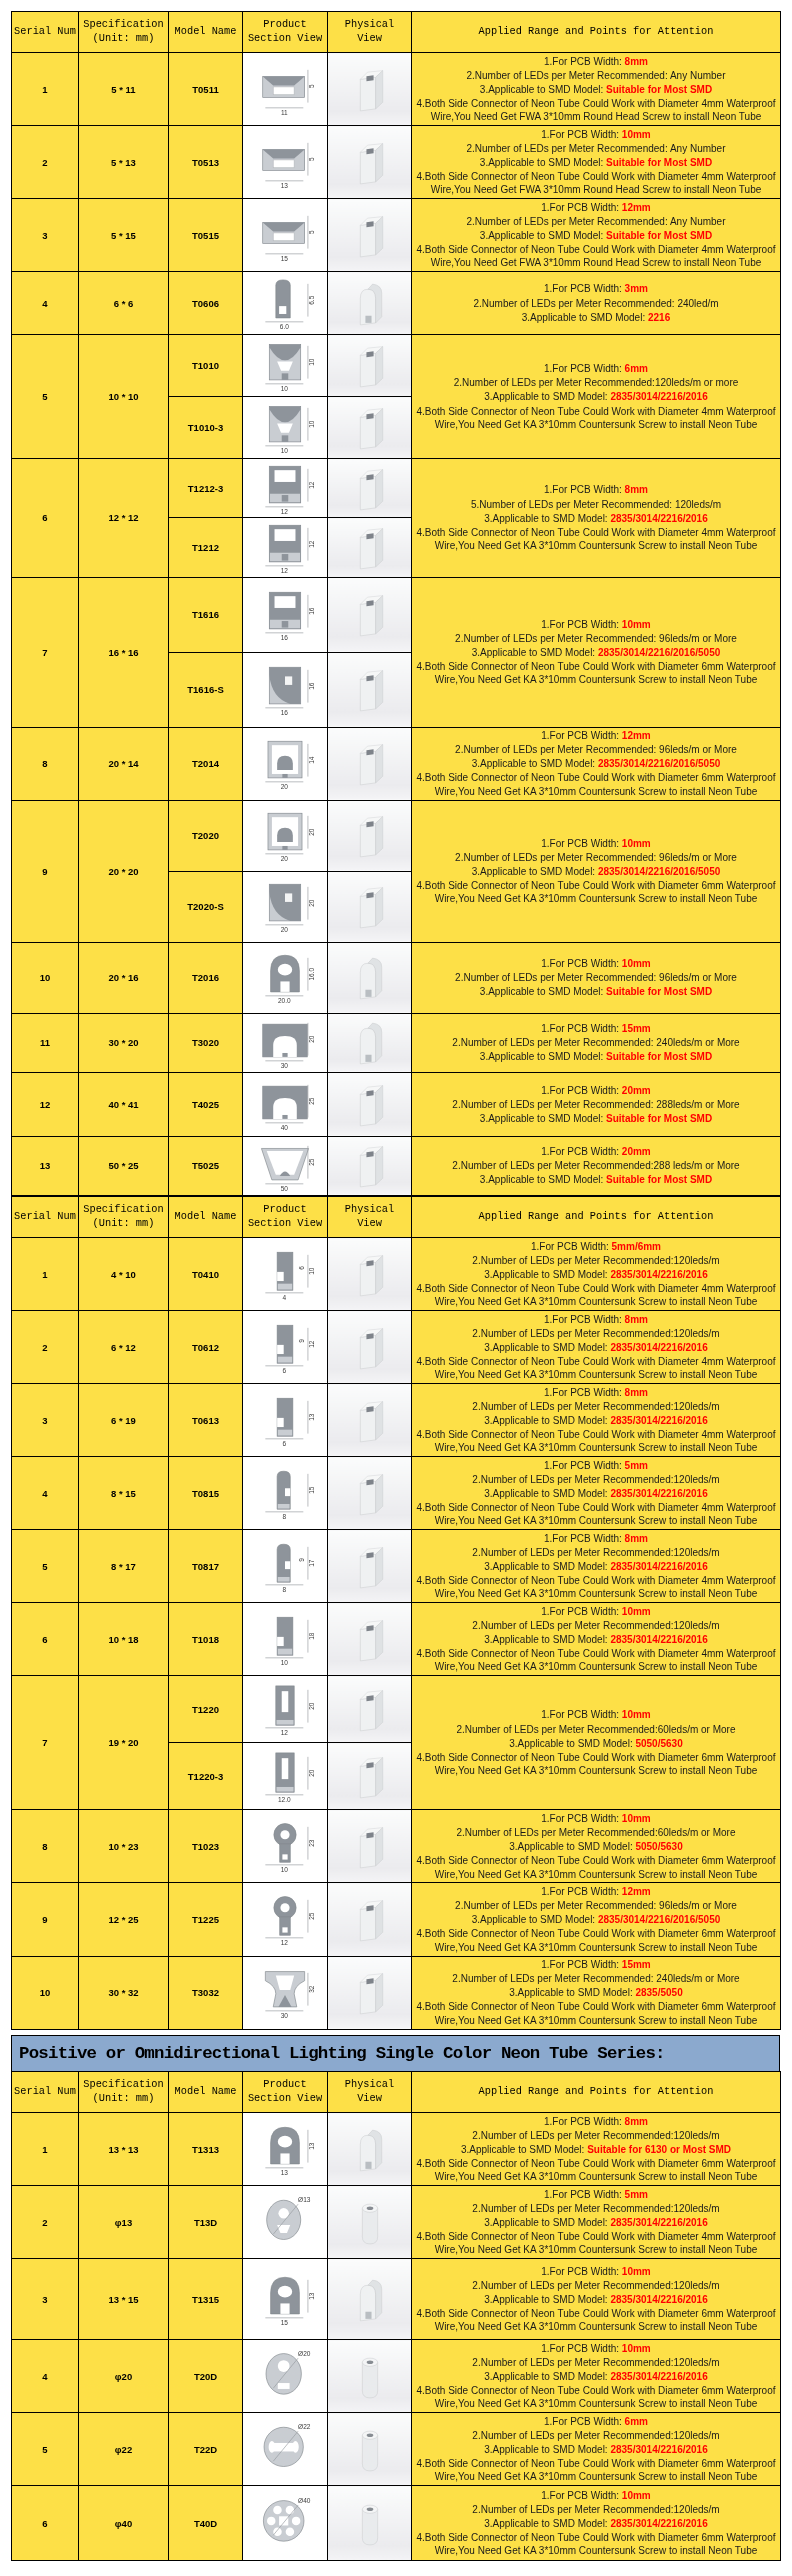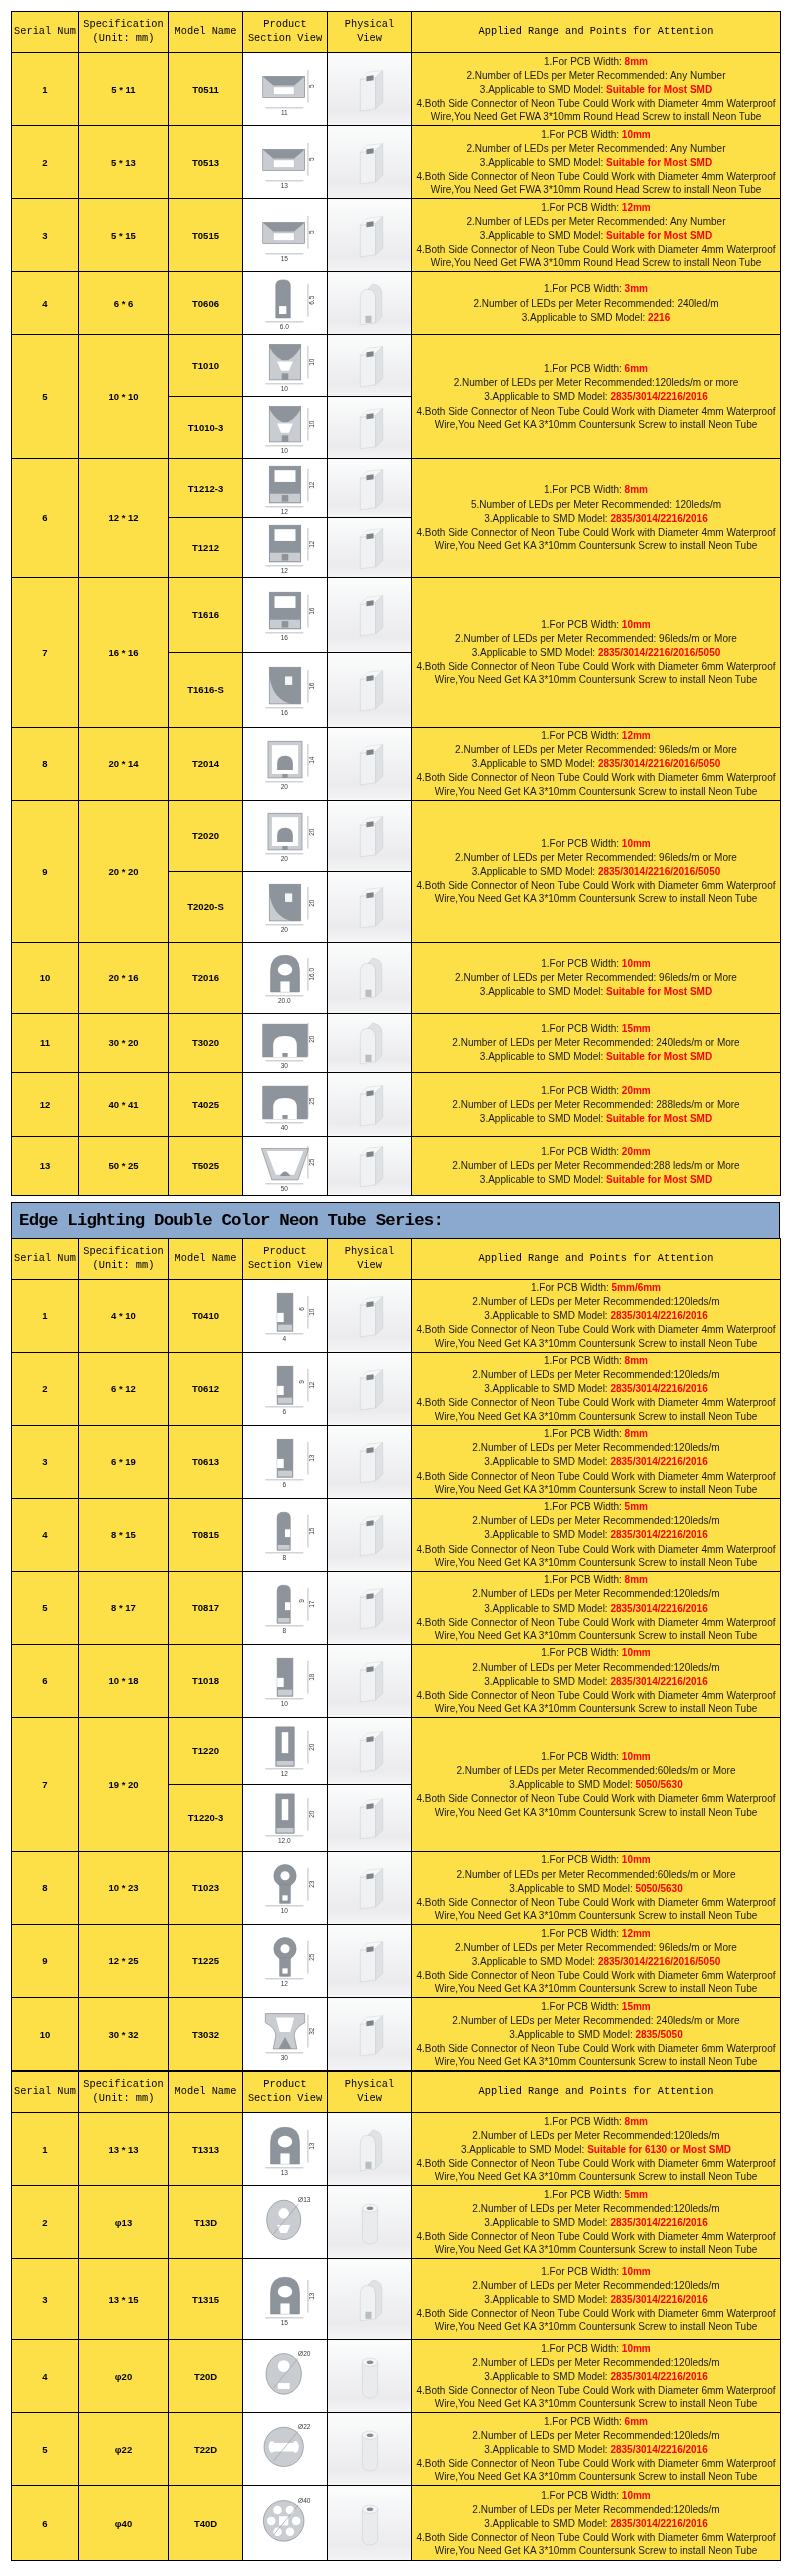--- a/index.html
+++ b/index.html
@@ -522,22 +522,371 @@
               </svg>
             </td>
             <td class="c-notes" rowspan="1">
               <div class="note-line"><span>1.For PCB Width: </span><span class="hl">20mm</span></div>
               <div class="note-line"><span>2.Number of LEDs per Meter Recommended:288 leds/m or More</span><span class="hl"></span></div>
               <div class="note-line"><span>3.Applicable to SMD Model: </span><span class="hl">Suitable for Most SMD</span></div>
             </td>
           </tr>
         </tbody>
       </table>
+      <table class="spec-table">
+        <colgroup>
+          <col style="width:67px">
+          <col style="width:90px">
+          <col style="width:74px">
+          <col style="width:85px">
+          <col style="width:84px">
+          <col style="width:369px">
+        </colgroup>
+        <thead>
+          <tr>
+            <th>Serial Num</th>
+            <th>Specification (Unit: mm)</th>
+            <th>Model Name</th>
+            <th>Product Section View</th>
+            <th>Physical View</th>
+            <th>Applied Range and Points for Attention</th>
+          </tr>
+        </thead>
+        <tbody>
+          <tr class="row-start" style="height:69px">
+            <td class="c-serial" rowspan="1">1</td>
+            <td class="c-spec" rowspan="1">4 * 10</td>
+            <td class="c-model">T0410</td>
+            <td class="c-draw">
+              <svg class="sec" viewBox="0 0 100 84">
+                <rect x="38" y="8" width="24" height="58" fill="#8e949b" stroke="#82888e"></rect>
+                <rect x="38" y="38" width="10" height="14" fill="#fff"></rect>
+                <rect x="39" y="56" width="22" height="9" fill="#c9cdd2"></rect>
+                <line class="dl" x1="20" y1="70" x2="78" y2="70"></line>
+                <text class="dt" x="49" y="81" text-anchor="middle">4</text>
+                <line class="dl" x1="85" y1="12" x2="85" y2="62"></line>
+                <text class="dt" text-anchor="middle" transform="translate(94,37) rotate(-90)">10</text>
+                <text class="dt" text-anchor="middle" transform="translate(79,32) rotate(-90)">6</text>
+              </svg>
+            </td>
+            <td class="c-photo">
+              <svg class="ph" viewBox="0 0 100 100">
+                <polygon points="32,30 62,26 62,88 32,92" fill="#eff1f2" stroke="#c9ccce"></polygon>
+                <polygon points="32,30 46,16 76,13 62,26" fill="#f6f7f7" stroke="#d3d6d7"></polygon>
+                <polygon points="62,26 76,13 76,75 62,88" fill="#dfe2e4" stroke="#c9ccce"></polygon>
+                <polygon points="44,24 58,22 58,32 44,34" fill="#7e838a"></polygon>
+              </svg>
+            </td>
+            <td class="c-notes" rowspan="1">
+              <div class="note-line"><span>1.For PCB Width: </span><span class="hl">5mm/6mm</span></div>
+              <div class="note-line"><span>2.Number of LEDs per Meter Recommended:120leds/m</span><span class="hl"></span></div>
+              <div class="note-line"><span>3.Applicable to SMD Model: </span><span class="hl">2835/3014/2216/2016</span></div>
+              <div class="note-line"><span>4.Both Side Connector of Neon Tube Could Work with Diameter 4mm Waterproof Wire,You Need Get KA 3*10mm Countersunk Screw to install Neon Tube</span><span class="hl"></span></div>
+            </td>
+          </tr>
+          <tr class="row-start" style="height:67px">
+            <td class="c-serial" rowspan="1">2</td>
+            <td class="c-spec" rowspan="1">6 * 12</td>
+            <td class="c-model">T0612</td>
+            <td class="c-draw">
+              <svg class="sec" viewBox="0 0 100 84">
+                <rect x="38" y="8" width="24" height="58" fill="#8e949b" stroke="#82888e"></rect>
+                <rect x="38" y="38" width="10" height="14" fill="#fff"></rect>
+                <rect x="39" y="56" width="22" height="9" fill="#c9cdd2"></rect>
+                <line class="dl" x1="20" y1="70" x2="78" y2="70"></line>
+                <text class="dt" x="49" y="81" text-anchor="middle">6</text>
+                <line class="dl" x1="85" y1="12" x2="85" y2="62"></line>
+                <text class="dt" text-anchor="middle" transform="translate(94,37) rotate(-90)">12</text>
+                <text class="dt" text-anchor="middle" transform="translate(79,32) rotate(-90)">9</text>
+              </svg>
+            </td>
+            <td class="c-photo">
+              <svg class="ph" viewBox="0 0 100 100">
+                <polygon points="32,30 62,26 62,88 32,92" fill="#eff1f2" stroke="#c9ccce"></polygon>
+                <polygon points="32,30 46,16 76,13 62,26" fill="#f6f7f7" stroke="#d3d6d7"></polygon>
+                <polygon points="62,26 76,13 76,75 62,88" fill="#dfe2e4" stroke="#c9ccce"></polygon>
+                <polygon points="44,24 58,22 58,32 44,34" fill="#7e838a"></polygon>
+              </svg>
+            </td>
+            <td class="c-notes" rowspan="1">
+              <div class="note-line"><span>1.For PCB Width: </span><span class="hl">8mm</span></div>
+              <div class="note-line"><span>2.Number of LEDs per Meter Recommended:120leds/m</span><span class="hl"></span></div>
+              <div class="note-line"><span>3.Applicable to SMD Model: </span><span class="hl">2835/3014/2216/2016</span></div>
+              <div class="note-line"><span>4.Both Side Connector of Neon Tube Could Work with Diameter 4mm Waterproof Wire,You Need Get KA 3*10mm Countersunk Screw to install Neon Tube</span><span class="hl"></span></div>
+            </td>
+          </tr>
+          <tr class="row-start" style="height:71px">
+            <td class="c-serial" rowspan="1">3</td>
+            <td class="c-spec" rowspan="1">6 * 19</td>
+            <td class="c-model">T0613</td>
+            <td class="c-draw">
+              <svg class="sec" viewBox="0 0 100 84">
+                <rect x="38" y="8" width="24" height="58" fill="#8e949b" stroke="#82888e"></rect>
+                <rect x="38" y="38" width="10" height="14" fill="#fff"></rect>
+                <rect x="39" y="56" width="22" height="9" fill="#c9cdd2"></rect>
+                <line class="dl" x1="20" y1="70" x2="78" y2="70"></line>
+                <text class="dt" x="49" y="81" text-anchor="middle">6</text>
+                <line class="dl" x1="85" y1="12" x2="85" y2="62"></line>
+                <text class="dt" text-anchor="middle" transform="translate(94,37) rotate(-90)">13</text>
+              </svg>
+            </td>
+            <td class="c-photo">
+              <svg class="ph" viewBox="0 0 100 100">
+                <polygon points="32,30 62,26 62,88 32,92" fill="#eff1f2" stroke="#c9ccce"></polygon>
+                <polygon points="32,30 46,16 76,13 62,26" fill="#f6f7f7" stroke="#d3d6d7"></polygon>
+                <polygon points="62,26 76,13 76,75 62,88" fill="#dfe2e4" stroke="#c9ccce"></polygon>
+                <polygon points="44,24 58,22 58,32 44,34" fill="#7e838a"></polygon>
+              </svg>
+            </td>
+            <td class="c-notes" rowspan="1">
+              <div class="note-line"><span>1.For PCB Width: </span><span class="hl">8mm</span></div>
+              <div class="note-line"><span>2.Number of LEDs per Meter Recommended:120leds/m</span><span class="hl"></span></div>
+              <div class="note-line"><span>3.Applicable to SMD Model: </span><span class="hl">2835/3014/2216/2016</span></div>
+              <div class="note-line"><span>4.Both Side Connector of Neon Tube Could Work with Diameter 4mm Waterproof Wire,You Need Get KA 3*10mm Countersunk Screw to install Neon Tube</span><span class="hl"></span></div>
+            </td>
+          </tr>
+          <tr class="row-start" style="height:69px">
+            <td class="c-serial" rowspan="1">4</td>
+            <td class="c-spec" rowspan="1">8 * 15</td>
+            <td class="c-model">T0815</td>
+            <td class="c-draw">
+              <svg class="sec" viewBox="0 0 100 84">
+                <path d="M38,16 Q38,8 48,8 Q58,8 58,16 V66 H38 Z" fill="#8e949b" stroke="#82888e"></path>
+                <rect x="50" y="34" width="8" height="12" fill="#fff"></rect>
+                <rect x="39" y="58" width="18" height="7" fill="#c9cdd2"></rect>
+                <line class="dl" x1="20" y1="70" x2="78" y2="70"></line>
+                <text class="dt" x="49" y="81" text-anchor="middle">8</text>
+                <line class="dl" x1="85" y1="12" x2="85" y2="62"></line>
+                <text class="dt" text-anchor="middle" transform="translate(94,37) rotate(-90)">15</text>
+              </svg>
+            </td>
+            <td class="c-photo">
+              <svg class="ph" viewBox="0 0 100 100">
+                <polygon points="32,30 62,26 62,88 32,92" fill="#eff1f2" stroke="#c9ccce"></polygon>
+                <polygon points="32,30 46,16 76,13 62,26" fill="#f6f7f7" stroke="#d3d6d7"></polygon>
+                <polygon points="62,26 76,13 76,75 62,88" fill="#dfe2e4" stroke="#c9ccce"></polygon>
+                <polygon points="44,24 58,22 58,32 44,34" fill="#7e838a"></polygon>
+              </svg>
+            </td>
+            <td class="c-notes" rowspan="1">
+              <div class="note-line"><span>1.For PCB Width: </span><span class="hl">5mm</span></div>
+              <div class="note-line"><span>2.Number of LEDs per Meter Recommended:120leds/m</span><span class="hl"></span></div>
+              <div class="note-line"><span>3.Applicable to SMD Model: </span><span class="hl">2835/3014/2216/2016</span></div>
+              <div class="note-line"><span>4.Both Side Connector of Neon Tube Could Work with Diameter 4mm Waterproof Wire,You Need Get KA 3*10mm Countersunk Screw to install Neon Tube</span><span class="hl"></span></div>
+            </td>
+          </tr>
+          <tr class="row-start" style="height:69px">
+            <td class="c-serial" rowspan="1">5</td>
+            <td class="c-spec" rowspan="1">8 * 17</td>
+            <td class="c-model">T0817</td>
+            <td class="c-draw">
+              <svg class="sec" viewBox="0 0 100 84">
+                <path d="M38,16 Q38,8 48,8 Q58,8 58,16 V66 H38 Z" fill="#8e949b" stroke="#82888e"></path>
+                <rect x="50" y="34" width="8" height="12" fill="#fff"></rect>
+                <rect x="39" y="58" width="18" height="7" fill="#c9cdd2"></rect>
+                <line class="dl" x1="20" y1="70" x2="78" y2="70"></line>
+                <text class="dt" x="49" y="81" text-anchor="middle">8</text>
+                <line class="dl" x1="85" y1="12" x2="85" y2="62"></line>
+                <text class="dt" text-anchor="middle" transform="translate(94,37) rotate(-90)">17</text>
+                <text class="dt" text-anchor="middle" transform="translate(79,32) rotate(-90)">9</text>
+              </svg>
+            </td>
+            <td class="c-photo">
+              <svg class="ph" viewBox="0 0 100 100">
+                <polygon points="32,30 62,26 62,88 32,92" fill="#eff1f2" stroke="#c9ccce"></polygon>
+                <polygon points="32,30 46,16 76,13 62,26" fill="#f6f7f7" stroke="#d3d6d7"></polygon>
+                <polygon points="62,26 76,13 76,75 62,88" fill="#dfe2e4" stroke="#c9ccce"></polygon>
+                <polygon points="44,24 58,22 58,32 44,34" fill="#7e838a"></polygon>
+              </svg>
+            </td>
+            <td class="c-notes" rowspan="1">
+              <div class="note-line"><span>1.For PCB Width: </span><span class="hl">8mm</span></div>
+              <div class="note-line"><span>2.Number of LEDs per Meter Recommended:120leds/m</span><span class="hl"></span></div>
+              <div class="note-line"><span>3.Applicable to SMD Model: </span><span class="hl">2835/3014/2216/2016</span></div>
+              <div class="note-line"><span>4.Both Side Connector of Neon Tube Could Work with Diameter 4mm Waterproof Wire,You Need Get KA 3*10mm Countersunk Screw to install Neon Tube</span><span class="hl"></span></div>
+            </td>
+          </tr>
+          <tr class="row-start" style="height:70px">
+            <td class="c-serial" rowspan="1">6</td>
+            <td class="c-spec" rowspan="1">10 * 18</td>
+            <td class="c-model">T1018</td>
+            <td class="c-draw">
+              <svg class="sec" viewBox="0 0 100 84">
+                <rect x="38" y="8" width="24" height="58" fill="#8e949b" stroke="#82888e"></rect>
+                <rect x="38" y="38" width="10" height="14" fill="#fff"></rect>
+                <rect x="39" y="56" width="22" height="9" fill="#c9cdd2"></rect>
+                <line class="dl" x1="20" y1="70" x2="78" y2="70"></line>
+                <text class="dt" x="49" y="81" text-anchor="middle">10</text>
+                <line class="dl" x1="85" y1="12" x2="85" y2="62"></line>
+                <text class="dt" text-anchor="middle" transform="translate(94,37) rotate(-90)">18</text>
+              </svg>
+            </td>
+            <td class="c-photo">
+              <svg class="ph" viewBox="0 0 100 100">
+                <polygon points="32,30 62,26 62,88 32,92" fill="#eff1f2" stroke="#c9ccce"></polygon>
+                <polygon points="32,30 46,16 76,13 62,26" fill="#f6f7f7" stroke="#d3d6d7"></polygon>
+                <polygon points="62,26 76,13 76,75 62,88" fill="#dfe2e4" stroke="#c9ccce"></polygon>
+                <polygon points="44,24 58,22 58,32 44,34" fill="#7e838a"></polygon>
+              </svg>
+            </td>
+            <td class="c-notes" rowspan="1">
+              <div class="note-line"><span>1.For PCB Width: </span><span class="hl">10mm</span></div>
+              <div class="note-line"><span>2.Number of LEDs per Meter Recommended:120leds/m</span><span class="hl"></span></div>
+              <div class="note-line"><span>3.Applicable to SMD Model: </span><span class="hl">2835/3014/2216/2016</span></div>
+              <div class="note-line"><span>4.Both Side Connector of Neon Tube Could Work with Diameter 4mm Waterproof Wire,You Need Get KA 3*10mm Countersunk Screw to install Neon Tube</span><span class="hl"></span></div>
+            </td>
+          </tr>
+          <tr class="row-start" style="height:67px">
+            <td class="c-serial" rowspan="2">7</td>
+            <td class="c-spec" rowspan="2">19 * 20</td>
+            <td class="c-model">T1220</td>
+            <td class="c-draw">
+              <svg class="sec" viewBox="0 0 100 84">
+                <rect x="36" y="6" width="28" height="60" fill="#8e949b" stroke="#82888e"></rect>
+                <rect x="45" y="14" width="10" height="32" fill="#fff"></rect>
+                <rect x="37" y="58" width="26" height="7" fill="#c9cdd2"></rect>
+                <line class="dl" x1="20" y1="70" x2="78" y2="70"></line>
+                <text class="dt" x="49" y="81" text-anchor="middle">12</text>
+                <line class="dl" x1="85" y1="12" x2="85" y2="62"></line>
+                <text class="dt" text-anchor="middle" transform="translate(94,37) rotate(-90)">20</text>
+              </svg>
+            </td>
+            <td class="c-photo">
+              <svg class="ph" viewBox="0 0 100 100">
+                <polygon points="32,30 62,26 62,88 32,92" fill="#eff1f2" stroke="#c9ccce"></polygon>
+                <polygon points="32,30 46,16 76,13 62,26" fill="#f6f7f7" stroke="#d3d6d7"></polygon>
+                <polygon points="62,26 76,13 76,75 62,88" fill="#dfe2e4" stroke="#c9ccce"></polygon>
+                <polygon points="44,24 58,22 58,32 44,34" fill="#7e838a"></polygon>
+              </svg>
+            </td>
+            <td class="c-notes" rowspan="2">
+              <div class="note-line"><span>1.For PCB Width: </span><span class="hl">10mm</span></div>
+              <div class="note-line"><span>2.Number of LEDs per Meter Recommended:60leds/m or More</span><span class="hl"></span></div>
+              <div class="note-line"><span>3.Applicable to SMD Model: </span><span class="hl">5050/5630</span></div>
+              <div class="note-line"><span>4.Both Side Connector of Neon Tube Could Work with Diameter 6mm Waterproof Wire,You Need Get KA 3*10mm Countersunk Screw to install Neon Tube</span><span class="hl"></span></div>
+            </td>
+          </tr>
+          <tr style="height:67px">
+            <td class="c-model">T1220-3</td>
+            <td class="c-draw">
+              <svg class="sec" viewBox="0 0 100 84">
+                <rect x="36" y="6" width="28" height="60" fill="#8e949b" stroke="#82888e"></rect>
+                <rect x="45" y="14" width="10" height="32" fill="#fff"></rect>
+                <rect x="37" y="58" width="26" height="7" fill="#c9cdd2"></rect>
+                <line class="dl" x1="20" y1="70" x2="78" y2="70"></line>
+                <text class="dt" x="49" y="81" text-anchor="middle">12.0</text>
+                <line class="dl" x1="85" y1="12" x2="85" y2="62"></line>
+                <text class="dt" text-anchor="middle" transform="translate(94,37) rotate(-90)">20</text>
+              </svg>
+            </td>
+            <td class="c-photo">
+              <svg class="ph" viewBox="0 0 100 100">
+                <polygon points="32,30 62,26 62,88 32,92" fill="#eff1f2" stroke="#c9ccce"></polygon>
+                <polygon points="32,30 46,16 76,13 62,26" fill="#f6f7f7" stroke="#d3d6d7"></polygon>
+                <polygon points="62,26 76,13 76,75 62,88" fill="#dfe2e4" stroke="#c9ccce"></polygon>
+                <polygon points="44,24 58,22 58,32 44,34" fill="#7e838a"></polygon>
+              </svg>
+            </td>
+          </tr>
+          <tr class="row-start" style="height:69px">
+            <td class="c-serial" rowspan="1">8</td>
+            <td class="c-spec" rowspan="1">10 * 23</td>
+            <td class="c-model">T1023</td>
+            <td class="c-draw">
+              <svg class="sec" viewBox="0 0 100 84">
+                <circle cx="50" cy="24" r="17" fill="#8e949b" stroke="#82888e"></circle>
+                <circle cx="50" cy="24" r="7" fill="#fff"></circle>
+                <rect x="42" y="38" width="16" height="28" fill="#8e949b" stroke="#82888e"></rect>
+                <rect x="46" y="54" width="8" height="8" fill="#fff"></rect>
+                <line class="dl" x1="20" y1="70" x2="78" y2="70"></line>
+                <text class="dt" x="49" y="81" text-anchor="middle">10</text>
+                <line class="dl" x1="85" y1="12" x2="85" y2="62"></line>
+                <text class="dt" text-anchor="middle" transform="translate(94,37) rotate(-90)">23</text>
+              </svg>
+            </td>
+            <td class="c-photo">
+              <svg class="ph" viewBox="0 0 100 100">
+                <polygon points="32,30 62,26 62,88 32,92" fill="#eff1f2" stroke="#c9ccce"></polygon>
+                <polygon points="32,30 46,16 76,13 62,26" fill="#f6f7f7" stroke="#d3d6d7"></polygon>
+                <polygon points="62,26 76,13 76,75 62,88" fill="#dfe2e4" stroke="#c9ccce"></polygon>
+                <polygon points="44,24 58,22 58,32 44,34" fill="#7e838a"></polygon>
+              </svg>
+            </td>
+            <td class="c-notes" rowspan="1">
+              <div class="note-line"><span>1.For PCB Width: </span><span class="hl">10mm</span></div>
+              <div class="note-line"><span>2.Number of LEDs per Meter Recommended:60leds/m or More</span><span class="hl"></span></div>
+              <div class="note-line"><span>3.Applicable to SMD Model: </span><span class="hl">5050/5630</span></div>
+              <div class="note-line"><span>4.Both Side Connector of Neon Tube Could Work with Diameter 6mm Waterproof Wire,You Need Get KA 3*10mm Countersunk Screw to install Neon Tube</span><span class="hl"></span></div>
+            </td>
+          </tr>
+          <tr class="row-start" style="height:70px">
+            <td class="c-serial" rowspan="1">9</td>
+            <td class="c-spec" rowspan="1">12 * 25</td>
+            <td class="c-model">T1225</td>
+            <td class="c-draw">
+              <svg class="sec" viewBox="0 0 100 84">
+                <circle cx="50" cy="24" r="17" fill="#8e949b" stroke="#82888e"></circle>
+                <circle cx="50" cy="24" r="7" fill="#fff"></circle>
+                <rect x="42" y="38" width="16" height="28" fill="#8e949b" stroke="#82888e"></rect>
+                <rect x="46" y="54" width="8" height="8" fill="#fff"></rect>
+                <line class="dl" x1="20" y1="70" x2="78" y2="70"></line>
+                <text class="dt" x="49" y="81" text-anchor="middle">12</text>
+                <line class="dl" x1="85" y1="12" x2="85" y2="62"></line>
+                <text class="dt" text-anchor="middle" transform="translate(94,37) rotate(-90)">25</text>
+              </svg>
+            </td>
+            <td class="c-photo">
+              <svg class="ph" viewBox="0 0 100 100">
+                <polygon points="32,30 62,26 62,88 32,92" fill="#eff1f2" stroke="#c9ccce"></polygon>
+                <polygon points="32,30 46,16 76,13 62,26" fill="#f6f7f7" stroke="#d3d6d7"></polygon>
+                <polygon points="62,26 76,13 76,75 62,88" fill="#dfe2e4" stroke="#c9ccce"></polygon>
+                <polygon points="44,24 58,22 58,32 44,34" fill="#7e838a"></polygon>
+              </svg>
+            </td>
+            <td class="c-notes" rowspan="1">
+              <div class="note-line"><span>1.For PCB Width: </span><span class="hl">12mm</span></div>
+              <div class="note-line"><span>2.Number of LEDs per Meter Recommended: 96leds/m or More</span><span class="hl"></span></div>
+              <div class="note-line"><span>3.Applicable to SMD Model: </span><span class="hl">2835/3014/2216/2016/5050</span></div>
+              <div class="note-line"><span>4.Both Side Connector of Neon Tube Could Work with Diameter 6mm Waterproof Wire,You Need Get KA 3*10mm Countersunk Screw to install Neon Tube</span><span class="hl"></span></div>
+            </td>
+          </tr>
+          <tr class="row-start" style="height:67px">
+            <td class="c-serial" rowspan="1">10</td>
+            <td class="c-spec" rowspan="1">30 * 32</td>
+            <td class="c-model">T3032</td>
+            <td class="c-draw">
+              <svg class="sec" viewBox="0 0 100 84">
+                <path d="M20,10 H80 V24 Q64,32 64,44 L68,64 H32 L36,44 Q36,32 20,24 Z" fill="#c9cdd2" stroke="#82888e"></path>
+                <path d="M36,16 H64 L58,38 H42 Z" fill="#fff"></path>
+                <path d="M40,64 L50,46 L60,64 Z" fill="#8e949b"></path>
+                <line class="dl" x1="20" y1="70" x2="78" y2="70"></line>
+                <text class="dt" x="49" y="81" text-anchor="middle">30</text>
+                <line class="dl" x1="85" y1="12" x2="85" y2="62"></line>
+                <text class="dt" text-anchor="middle" transform="translate(94,37) rotate(-90)">32</text>
+              </svg>
+            </td>
+            <td class="c-photo">
+              <svg class="ph" viewBox="0 0 100 100">
+                <polygon points="32,30 62,26 62,88 32,92" fill="#eff1f2" stroke="#c9ccce"></polygon>
+                <polygon points="32,30 46,16 76,13 62,26" fill="#f6f7f7" stroke="#d3d6d7"></polygon>
+                <polygon points="62,26 76,13 76,75 62,88" fill="#dfe2e4" stroke="#c9ccce"></polygon>
+                <polygon points="44,24 58,22 58,32 44,34" fill="#7e838a"></polygon>
+              </svg>
+            </td>
+            <td class="c-notes" rowspan="1">
+              <div class="note-line"><span>1.For PCB Width: </span><span class="hl">15mm</span></div>
+              <div class="note-line"><span>2.Number of LEDs per Meter Recommended: 240leds/m or More</span><span class="hl"></span></div>
+              <div class="note-line"><span>3.Applicable to SMD Model: </span><span class="hl">2835/5050</span></div>
+              <div class="note-line"><span>4.Both Side Connector of Neon Tube Could Work with Diameter 6mm Waterproof Wire,You Need Get KA 3*10mm Countersunk Screw to install Neon Tube</span><span class="hl"></span></div>
+            </td>
+          </tr>
+        </tbody>
+      </table>
       <div class="bar gap">
-        <span class="bar-title">Edge Lighting Double Color Neon Tube Series:</span>
+        <span class="bar-title">Positive or Omnidirectional Lighting Single Color Neon Tube Series:</span>
       </div>
       <table class="spec-table">
         <colgroup>
           <col style="width:67px">
           <col style="width:90px">
           <col style="width:74px">
           <col style="width:85px">
           <col style="width:84px">
           <col style="width:369px">
         </colgroup>
@@ -545,369 +894,20 @@
           <tr>
             <th>Serial Num</th>
             <th>Specification (Unit: mm)</th>
             <th>Model Name</th>
             <th>Product Section View</th>
             <th>Physical View</th>
             <th>Applied Range and Points for Attention</th>
           </tr>
         </thead>
         <tbody>
-          <tr class="row-start" style="height:69px">
-            <td class="c-serial" rowspan="1">1</td>
-            <td class="c-spec" rowspan="1">4 * 10</td>
-            <td class="c-model">T0410</td>
-            <td class="c-draw">
-              <svg class="sec" viewBox="0 0 100 84">
-                <rect x="38" y="8" width="24" height="58" fill="#8e949b" stroke="#82888e"></rect>
-                <rect x="38" y="38" width="10" height="14" fill="#fff"></rect>
-                <rect x="39" y="56" width="22" height="9" fill="#c9cdd2"></rect>
-                <line class="dl" x1="20" y1="70" x2="78" y2="70"></line>
-                <text class="dt" x="49" y="81" text-anchor="middle">4</text>
-                <line class="dl" x1="85" y1="12" x2="85" y2="62"></line>
-                <text class="dt" text-anchor="middle" transform="translate(94,37) rotate(-90)">10</text>
-                <text class="dt" text-anchor="middle" transform="translate(79,32) rotate(-90)">6</text>
-              </svg>
-            </td>
-            <td class="c-photo">
-              <svg class="ph" viewBox="0 0 100 100">
-                <polygon points="32,30 62,26 62,88 32,92" fill="#eff1f2" stroke="#c9ccce"></polygon>
-                <polygon points="32,30 46,16 76,13 62,26" fill="#f6f7f7" stroke="#d3d6d7"></polygon>
-                <polygon points="62,26 76,13 76,75 62,88" fill="#dfe2e4" stroke="#c9ccce"></polygon>
-                <polygon points="44,24 58,22 58,32 44,34" fill="#7e838a"></polygon>
-              </svg>
-            </td>
-            <td class="c-notes" rowspan="1">
-              <div class="note-line"><span>1.For PCB Width: </span><span class="hl">5mm/6mm</span></div>
-              <div class="note-line"><span>2.Number of LEDs per Meter Recommended:120leds/m</span><span class="hl"></span></div>
-              <div class="note-line"><span>3.Applicable to SMD Model: </span><span class="hl">2835/3014/2216/2016</span></div>
-              <div class="note-line"><span>4.Both Side Connector of Neon Tube Could Work with Diameter 4mm Waterproof Wire,You Need Get KA 3*10mm Countersunk Screw to install Neon Tube</span><span class="hl"></span></div>
-            </td>
-          </tr>
-          <tr class="row-start" style="height:67px">
-            <td class="c-serial" rowspan="1">2</td>
-            <td class="c-spec" rowspan="1">6 * 12</td>
-            <td class="c-model">T0612</td>
-            <td class="c-draw">
-              <svg class="sec" viewBox="0 0 100 84">
-                <rect x="38" y="8" width="24" height="58" fill="#8e949b" stroke="#82888e"></rect>
-                <rect x="38" y="38" width="10" height="14" fill="#fff"></rect>
-                <rect x="39" y="56" width="22" height="9" fill="#c9cdd2"></rect>
-                <line class="dl" x1="20" y1="70" x2="78" y2="70"></line>
-                <text class="dt" x="49" y="81" text-anchor="middle">6</text>
-                <line class="dl" x1="85" y1="12" x2="85" y2="62"></line>
-                <text class="dt" text-anchor="middle" transform="translate(94,37) rotate(-90)">12</text>
-                <text class="dt" text-anchor="middle" transform="translate(79,32) rotate(-90)">9</text>
-              </svg>
-            </td>
-            <td class="c-photo">
-              <svg class="ph" viewBox="0 0 100 100">
-                <polygon points="32,30 62,26 62,88 32,92" fill="#eff1f2" stroke="#c9ccce"></polygon>
-                <polygon points="32,30 46,16 76,13 62,26" fill="#f6f7f7" stroke="#d3d6d7"></polygon>
-                <polygon points="62,26 76,13 76,75 62,88" fill="#dfe2e4" stroke="#c9ccce"></polygon>
-                <polygon points="44,24 58,22 58,32 44,34" fill="#7e838a"></polygon>
-              </svg>
-            </td>
-            <td class="c-notes" rowspan="1">
-              <div class="note-line"><span>1.For PCB Width: </span><span class="hl">8mm</span></div>
-              <div class="note-line"><span>2.Number of LEDs per Meter Recommended:120leds/m</span><span class="hl"></span></div>
-              <div class="note-line"><span>3.Applicable to SMD Model: </span><span class="hl">2835/3014/2216/2016</span></div>
-              <div class="note-line"><span>4.Both Side Connector of Neon Tube Could Work with Diameter 4mm Waterproof Wire,You Need Get KA 3*10mm Countersunk Screw to install Neon Tube</span><span class="hl"></span></div>
-            </td>
-          </tr>
-          <tr class="row-start" style="height:71px">
-            <td class="c-serial" rowspan="1">3</td>
-            <td class="c-spec" rowspan="1">6 * 19</td>
-            <td class="c-model">T0613</td>
-            <td class="c-draw">
-              <svg class="sec" viewBox="0 0 100 84">
-                <rect x="38" y="8" width="24" height="58" fill="#8e949b" stroke="#82888e"></rect>
-                <rect x="38" y="38" width="10" height="14" fill="#fff"></rect>
-                <rect x="39" y="56" width="22" height="9" fill="#c9cdd2"></rect>
-                <line class="dl" x1="20" y1="70" x2="78" y2="70"></line>
-                <text class="dt" x="49" y="81" text-anchor="middle">6</text>
-                <line class="dl" x1="85" y1="12" x2="85" y2="62"></line>
-                <text class="dt" text-anchor="middle" transform="translate(94,37) rotate(-90)">13</text>
-              </svg>
-            </td>
-            <td class="c-photo">
-              <svg class="ph" viewBox="0 0 100 100">
-                <polygon points="32,30 62,26 62,88 32,92" fill="#eff1f2" stroke="#c9ccce"></polygon>
-                <polygon points="32,30 46,16 76,13 62,26" fill="#f6f7f7" stroke="#d3d6d7"></polygon>
-                <polygon points="62,26 76,13 76,75 62,88" fill="#dfe2e4" stroke="#c9ccce"></polygon>
-                <polygon points="44,24 58,22 58,32 44,34" fill="#7e838a"></polygon>
-              </svg>
-            </td>
-            <td class="c-notes" rowspan="1">
-              <div class="note-line"><span>1.For PCB Width: </span><span class="hl">8mm</span></div>
-              <div class="note-line"><span>2.Number of LEDs per Meter Recommended:120leds/m</span><span class="hl"></span></div>
-              <div class="note-line"><span>3.Applicable to SMD Model: </span><span class="hl">2835/3014/2216/2016</span></div>
-              <div class="note-line"><span>4.Both Side Connector of Neon Tube Could Work with Diameter 4mm Waterproof Wire,You Need Get KA 3*10mm Countersunk Screw to install Neon Tube</span><span class="hl"></span></div>
-            </td>
-          </tr>
-          <tr class="row-start" style="height:69px">
-            <td class="c-serial" rowspan="1">4</td>
-            <td class="c-spec" rowspan="1">8 * 15</td>
-            <td class="c-model">T0815</td>
-            <td class="c-draw">
-              <svg class="sec" viewBox="0 0 100 84">
-                <path d="M38,16 Q38,8 48,8 Q58,8 58,16 V66 H38 Z" fill="#8e949b" stroke="#82888e"></path>
-                <rect x="50" y="34" width="8" height="12" fill="#fff"></rect>
-                <rect x="39" y="58" width="18" height="7" fill="#c9cdd2"></rect>
-                <line class="dl" x1="20" y1="70" x2="78" y2="70"></line>
-                <text class="dt" x="49" y="81" text-anchor="middle">8</text>
-                <line class="dl" x1="85" y1="12" x2="85" y2="62"></line>
-                <text class="dt" text-anchor="middle" transform="translate(94,37) rotate(-90)">15</text>
-              </svg>
-            </td>
-            <td class="c-photo">
-              <svg class="ph" viewBox="0 0 100 100">
-                <polygon points="32,30 62,26 62,88 32,92" fill="#eff1f2" stroke="#c9ccce"></polygon>
-                <polygon points="32,30 46,16 76,13 62,26" fill="#f6f7f7" stroke="#d3d6d7"></polygon>
-                <polygon points="62,26 76,13 76,75 62,88" fill="#dfe2e4" stroke="#c9ccce"></polygon>
-                <polygon points="44,24 58,22 58,32 44,34" fill="#7e838a"></polygon>
-              </svg>
-            </td>
-            <td class="c-notes" rowspan="1">
-              <div class="note-line"><span>1.For PCB Width: </span><span class="hl">5mm</span></div>
-              <div class="note-line"><span>2.Number of LEDs per Meter Recommended:120leds/m</span><span class="hl"></span></div>
-              <div class="note-line"><span>3.Applicable to SMD Model: </span><span class="hl">2835/3014/2216/2016</span></div>
-              <div class="note-line"><span>4.Both Side Connector of Neon Tube Could Work with Diameter 4mm Waterproof Wire,You Need Get KA 3*10mm Countersunk Screw to install Neon Tube</span><span class="hl"></span></div>
-            </td>
-          </tr>
-          <tr class="row-start" style="height:69px">
-            <td class="c-serial" rowspan="1">5</td>
-            <td class="c-spec" rowspan="1">8 * 17</td>
-            <td class="c-model">T0817</td>
-            <td class="c-draw">
-              <svg class="sec" viewBox="0 0 100 84">
-                <path d="M38,16 Q38,8 48,8 Q58,8 58,16 V66 H38 Z" fill="#8e949b" stroke="#82888e"></path>
-                <rect x="50" y="34" width="8" height="12" fill="#fff"></rect>
-                <rect x="39" y="58" width="18" height="7" fill="#c9cdd2"></rect>
-                <line class="dl" x1="20" y1="70" x2="78" y2="70"></line>
-                <text class="dt" x="49" y="81" text-anchor="middle">8</text>
-                <line class="dl" x1="85" y1="12" x2="85" y2="62"></line>
-                <text class="dt" text-anchor="middle" transform="translate(94,37) rotate(-90)">17</text>
-                <text class="dt" text-anchor="middle" transform="translate(79,32) rotate(-90)">9</text>
-              </svg>
-            </td>
-            <td class="c-photo">
-              <svg class="ph" viewBox="0 0 100 100">
-                <polygon points="32,30 62,26 62,88 32,92" fill="#eff1f2" stroke="#c9ccce"></polygon>
-                <polygon points="32,30 46,16 76,13 62,26" fill="#f6f7f7" stroke="#d3d6d7"></polygon>
-                <polygon points="62,26 76,13 76,75 62,88" fill="#dfe2e4" stroke="#c9ccce"></polygon>
-                <polygon points="44,24 58,22 58,32 44,34" fill="#7e838a"></polygon>
-              </svg>
-            </td>
-            <td class="c-notes" rowspan="1">
-              <div class="note-line"><span>1.For PCB Width: </span><span class="hl">8mm</span></div>
-              <div class="note-line"><span>2.Number of LEDs per Meter Recommended:120leds/m</span><span class="hl"></span></div>
-              <div class="note-line"><span>3.Applicable to SMD Model: </span><span class="hl">2835/3014/2216/2016</span></div>
-              <div class="note-line"><span>4.Both Side Connector of Neon Tube Could Work with Diameter 4mm Waterproof Wire,You Need Get KA 3*10mm Countersunk Screw to install Neon Tube</span><span class="hl"></span></div>
-            </td>
-          </tr>
-          <tr class="row-start" style="height:70px">
-            <td class="c-serial" rowspan="1">6</td>
-            <td class="c-spec" rowspan="1">10 * 18</td>
-            <td class="c-model">T1018</td>
-            <td class="c-draw">
-              <svg class="sec" viewBox="0 0 100 84">
-                <rect x="38" y="8" width="24" height="58" fill="#8e949b" stroke="#82888e"></rect>
-                <rect x="38" y="38" width="10" height="14" fill="#fff"></rect>
-                <rect x="39" y="56" width="22" height="9" fill="#c9cdd2"></rect>
-                <line class="dl" x1="20" y1="70" x2="78" y2="70"></line>
-                <text class="dt" x="49" y="81" text-anchor="middle">10</text>
-                <line class="dl" x1="85" y1="12" x2="85" y2="62"></line>
-                <text class="dt" text-anchor="middle" transform="translate(94,37) rotate(-90)">18</text>
-              </svg>
-            </td>
-            <td class="c-photo">
-              <svg class="ph" viewBox="0 0 100 100">
-                <polygon points="32,30 62,26 62,88 32,92" fill="#eff1f2" stroke="#c9ccce"></polygon>
-                <polygon points="32,30 46,16 76,13 62,26" fill="#f6f7f7" stroke="#d3d6d7"></polygon>
-                <polygon points="62,26 76,13 76,75 62,88" fill="#dfe2e4" stroke="#c9ccce"></polygon>
-                <polygon points="44,24 58,22 58,32 44,34" fill="#7e838a"></polygon>
-              </svg>
-            </td>
-            <td class="c-notes" rowspan="1">
-              <div class="note-line"><span>1.For PCB Width: </span><span class="hl">10mm</span></div>
-              <div class="note-line"><span>2.Number of LEDs per Meter Recommended:120leds/m</span><span class="hl"></span></div>
-              <div class="note-line"><span>3.Applicable to SMD Model: </span><span class="hl">2835/3014/2216/2016</span></div>
-              <div class="note-line"><span>4.Both Side Connector of Neon Tube Could Work with Diameter 4mm Waterproof Wire,You Need Get KA 3*10mm Countersunk Screw to install Neon Tube</span><span class="hl"></span></div>
-            </td>
-          </tr>
-          <tr class="row-start" style="height:67px">
-            <td class="c-serial" rowspan="2">7</td>
-            <td class="c-spec" rowspan="2">19 * 20</td>
-            <td class="c-model">T1220</td>
-            <td class="c-draw">
-              <svg class="sec" viewBox="0 0 100 84">
-                <rect x="36" y="6" width="28" height="60" fill="#8e949b" stroke="#82888e"></rect>
-                <rect x="45" y="14" width="10" height="32" fill="#fff"></rect>
-                <rect x="37" y="58" width="26" height="7" fill="#c9cdd2"></rect>
-                <line class="dl" x1="20" y1="70" x2="78" y2="70"></line>
-                <text class="dt" x="49" y="81" text-anchor="middle">12</text>
-                <line class="dl" x1="85" y1="12" x2="85" y2="62"></line>
-                <text class="dt" text-anchor="middle" transform="translate(94,37) rotate(-90)">20</text>
-              </svg>
-            </td>
-            <td class="c-photo">
-              <svg class="ph" viewBox="0 0 100 100">
-                <polygon points="32,30 62,26 62,88 32,92" fill="#eff1f2" stroke="#c9ccce"></polygon>
-                <polygon points="32,30 46,16 76,13 62,26" fill="#f6f7f7" stroke="#d3d6d7"></polygon>
-                <polygon points="62,26 76,13 76,75 62,88" fill="#dfe2e4" stroke="#c9ccce"></polygon>
-                <polygon points="44,24 58,22 58,32 44,34" fill="#7e838a"></polygon>
-              </svg>
-            </td>
-            <td class="c-notes" rowspan="2">
-              <div class="note-line"><span>1.For PCB Width: </span><span class="hl">10mm</span></div>
-              <div class="note-line"><span>2.Number of LEDs per Meter Recommended:60leds/m or More</span><span class="hl"></span></div>
-              <div class="note-line"><span>3.Applicable to SMD Model: </span><span class="hl">5050/5630</span></div>
-              <div class="note-line"><span>4.Both Side Connector of Neon Tube Could Work with Diameter 6mm Waterproof Wire,You Need Get KA 3*10mm Countersunk Screw to install Neon Tube</span><span class="hl"></span></div>
-            </td>
-          </tr>
-          <tr style="height:67px">
-            <td class="c-model">T1220-3</td>
-            <td class="c-draw">
-              <svg class="sec" viewBox="0 0 100 84">
-                <rect x="36" y="6" width="28" height="60" fill="#8e949b" stroke="#82888e"></rect>
-                <rect x="45" y="14" width="10" height="32" fill="#fff"></rect>
-                <rect x="37" y="58" width="26" height="7" fill="#c9cdd2"></rect>
-                <line class="dl" x1="20" y1="70" x2="78" y2="70"></line>
-                <text class="dt" x="49" y="81" text-anchor="middle">12.0</text>
-                <line class="dl" x1="85" y1="12" x2="85" y2="62"></line>
-                <text class="dt" text-anchor="middle" transform="translate(94,37) rotate(-90)">20</text>
-              </svg>
-            </td>
-            <td class="c-photo">
-              <svg class="ph" viewBox="0 0 100 100">
-                <polygon points="32,30 62,26 62,88 32,92" fill="#eff1f2" stroke="#c9ccce"></polygon>
-                <polygon points="32,30 46,16 76,13 62,26" fill="#f6f7f7" stroke="#d3d6d7"></polygon>
-                <polygon points="62,26 76,13 76,75 62,88" fill="#dfe2e4" stroke="#c9ccce"></polygon>
-                <polygon points="44,24 58,22 58,32 44,34" fill="#7e838a"></polygon>
-              </svg>
-            </td>
-          </tr>
-          <tr class="row-start" style="height:69px">
-            <td class="c-serial" rowspan="1">8</td>
-            <td class="c-spec" rowspan="1">10 * 23</td>
-            <td class="c-model">T1023</td>
-            <td class="c-draw">
-              <svg class="sec" viewBox="0 0 100 84">
-                <circle cx="50" cy="24" r="17" fill="#8e949b" stroke="#82888e"></circle>
-                <circle cx="50" cy="24" r="7" fill="#fff"></circle>
-                <rect x="42" y="38" width="16" height="28" fill="#8e949b" stroke="#82888e"></rect>
-                <rect x="46" y="54" width="8" height="8" fill="#fff"></rect>
-                <line class="dl" x1="20" y1="70" x2="78" y2="70"></line>
-                <text class="dt" x="49" y="81" text-anchor="middle">10</text>
-                <line class="dl" x1="85" y1="12" x2="85" y2="62"></line>
-                <text class="dt" text-anchor="middle" transform="translate(94,37) rotate(-90)">23</text>
-              </svg>
-            </td>
-            <td class="c-photo">
-              <svg class="ph" viewBox="0 0 100 100">
-                <polygon points="32,30 62,26 62,88 32,92" fill="#eff1f2" stroke="#c9ccce"></polygon>
-                <polygon points="32,30 46,16 76,13 62,26" fill="#f6f7f7" stroke="#d3d6d7"></polygon>
-                <polygon points="62,26 76,13 76,75 62,88" fill="#dfe2e4" stroke="#c9ccce"></polygon>
-                <polygon points="44,24 58,22 58,32 44,34" fill="#7e838a"></polygon>
-              </svg>
-            </td>
-            <td class="c-notes" rowspan="1">
-              <div class="note-line"><span>1.For PCB Width: </span><span class="hl">10mm</span></div>
-              <div class="note-line"><span>2.Number of LEDs per Meter Recommended:60leds/m or More</span><span class="hl"></span></div>
-              <div class="note-line"><span>3.Applicable to SMD Model: </span><span class="hl">5050/5630</span></div>
-              <div class="note-line"><span>4.Both Side Connector of Neon Tube Could Work with Diameter 6mm Waterproof Wire,You Need Get KA 3*10mm Countersunk Screw to install Neon Tube</span><span class="hl"></span></div>
-            </td>
-          </tr>
-          <tr class="row-start" style="height:70px">
-            <td class="c-serial" rowspan="1">9</td>
-            <td class="c-spec" rowspan="1">12 * 25</td>
-            <td class="c-model">T1225</td>
-            <td class="c-draw">
-              <svg class="sec" viewBox="0 0 100 84">
-                <circle cx="50" cy="24" r="17" fill="#8e949b" stroke="#82888e"></circle>
-                <circle cx="50" cy="24" r="7" fill="#fff"></circle>
-                <rect x="42" y="38" width="16" height="28" fill="#8e949b" stroke="#82888e"></rect>
-                <rect x="46" y="54" width="8" height="8" fill="#fff"></rect>
-                <line class="dl" x1="20" y1="70" x2="78" y2="70"></line>
-                <text class="dt" x="49" y="81" text-anchor="middle">12</text>
-                <line class="dl" x1="85" y1="12" x2="85" y2="62"></line>
-                <text class="dt" text-anchor="middle" transform="translate(94,37) rotate(-90)">25</text>
-              </svg>
-            </td>
-            <td class="c-photo">
-              <svg class="ph" viewBox="0 0 100 100">
-                <polygon points="32,30 62,26 62,88 32,92" fill="#eff1f2" stroke="#c9ccce"></polygon>
-                <polygon points="32,30 46,16 76,13 62,26" fill="#f6f7f7" stroke="#d3d6d7"></polygon>
-                <polygon points="62,26 76,13 76,75 62,88" fill="#dfe2e4" stroke="#c9ccce"></polygon>
-                <polygon points="44,24 58,22 58,32 44,34" fill="#7e838a"></polygon>
-              </svg>
-            </td>
-            <td class="c-notes" rowspan="1">
-              <div class="note-line"><span>1.For PCB Width: </span><span class="hl">12mm</span></div>
-              <div class="note-line"><span>2.Number of LEDs per Meter Recommended: 96leds/m or More</span><span class="hl"></span></div>
-              <div class="note-line"><span>3.Applicable to SMD Model: </span><span class="hl">2835/3014/2216/2016/5050</span></div>
-              <div class="note-line"><span>4.Both Side Connector of Neon Tube Could Work with Diameter 6mm Waterproof Wire,You Need Get KA 3*10mm Countersunk Screw to install Neon Tube</span><span class="hl"></span></div>
-            </td>
-          </tr>
-          <tr class="row-start" style="height:67px">
-            <td class="c-serial" rowspan="1">10</td>
-            <td class="c-spec" rowspan="1">30 * 32</td>
-            <td class="c-model">T3032</td>
-            <td class="c-draw">
-              <svg class="sec" viewBox="0 0 100 84">
-                <path d="M20,10 H80 V24 Q64,32 64,44 L68,64 H32 L36,44 Q36,32 20,24 Z" fill="#c9cdd2" stroke="#82888e"></path>
-                <path d="M36,16 H64 L58,38 H42 Z" fill="#fff"></path>
-                <path d="M40,64 L50,46 L60,64 Z" fill="#8e949b"></path>
-                <line class="dl" x1="20" y1="70" x2="78" y2="70"></line>
-                <text class="dt" x="49" y="81" text-anchor="middle">30</text>
-                <line class="dl" x1="85" y1="12" x2="85" y2="62"></line>
-                <text class="dt" text-anchor="middle" transform="translate(94,37) rotate(-90)">32</text>
-              </svg>
-            </td>
-            <td class="c-photo">
-              <svg class="ph" viewBox="0 0 100 100">
-                <polygon points="32,30 62,26 62,88 32,92" fill="#eff1f2" stroke="#c9ccce"></polygon>
-                <polygon points="32,30 46,16 76,13 62,26" fill="#f6f7f7" stroke="#d3d6d7"></polygon>
-                <polygon points="62,26 76,13 76,75 62,88" fill="#dfe2e4" stroke="#c9ccce"></polygon>
-                <polygon points="44,24 58,22 58,32 44,34" fill="#7e838a"></polygon>
-              </svg>
-            </td>
-            <td class="c-notes" rowspan="1">
-              <div class="note-line"><span>1.For PCB Width: </span><span class="hl">15mm</span></div>
-              <div class="note-line"><span>2.Number of LEDs per Meter Recommended: 240leds/m or More</span><span class="hl"></span></div>
-              <div class="note-line"><span>3.Applicable to SMD Model: </span><span class="hl">2835/5050</span></div>
-              <div class="note-line"><span>4.Both Side Connector of Neon Tube Could Work with Diameter 6mm Waterproof Wire,You Need Get KA 3*10mm Countersunk Screw to install Neon Tube</span><span class="hl"></span></div>
-            </td>
-          </tr>
-        </tbody>
-      </table>
-      <table class="spec-table">
-        <colgroup>
-          <col style="width:67px">
-          <col style="width:90px">
-          <col style="width:74px">
-          <col style="width:85px">
-          <col style="width:84px">
-          <col style="width:369px">
-        </colgroup>
-        <thead>
-          <tr>
-            <th>Serial Num</th>
-            <th>Specification (Unit: mm)</th>
-            <th>Model Name</th>
-            <th>Product Section View</th>
-            <th>Physical View</th>
-            <th>Applied Range and Points for Attention</th>
-          </tr>
-        </thead>
-        <tbody>
           <tr class="row-start" style="height:71px">
             <td class="c-serial" rowspan="1">1</td>
             <td class="c-spec" rowspan="1">13 * 13</td>
             <td class="c-model">T1313</td>
             <td class="c-draw">
               <svg class="sec" viewBox="0 0 100 84">
                 <path d="M28,64 V32 Q28,8 50,8 Q72,8 72,32 V64 Z" fill="#8e949b" stroke="#82888e"></path>
                 <ellipse cx="50" cy="30" rx="11" ry="9" fill="#fff"></ellipse>
                 <rect x="43" y="48" width="14" height="16" fill="#fff"></rect>
                 <line class="dl" x1="20" y1="70" x2="78" y2="70"></line>

